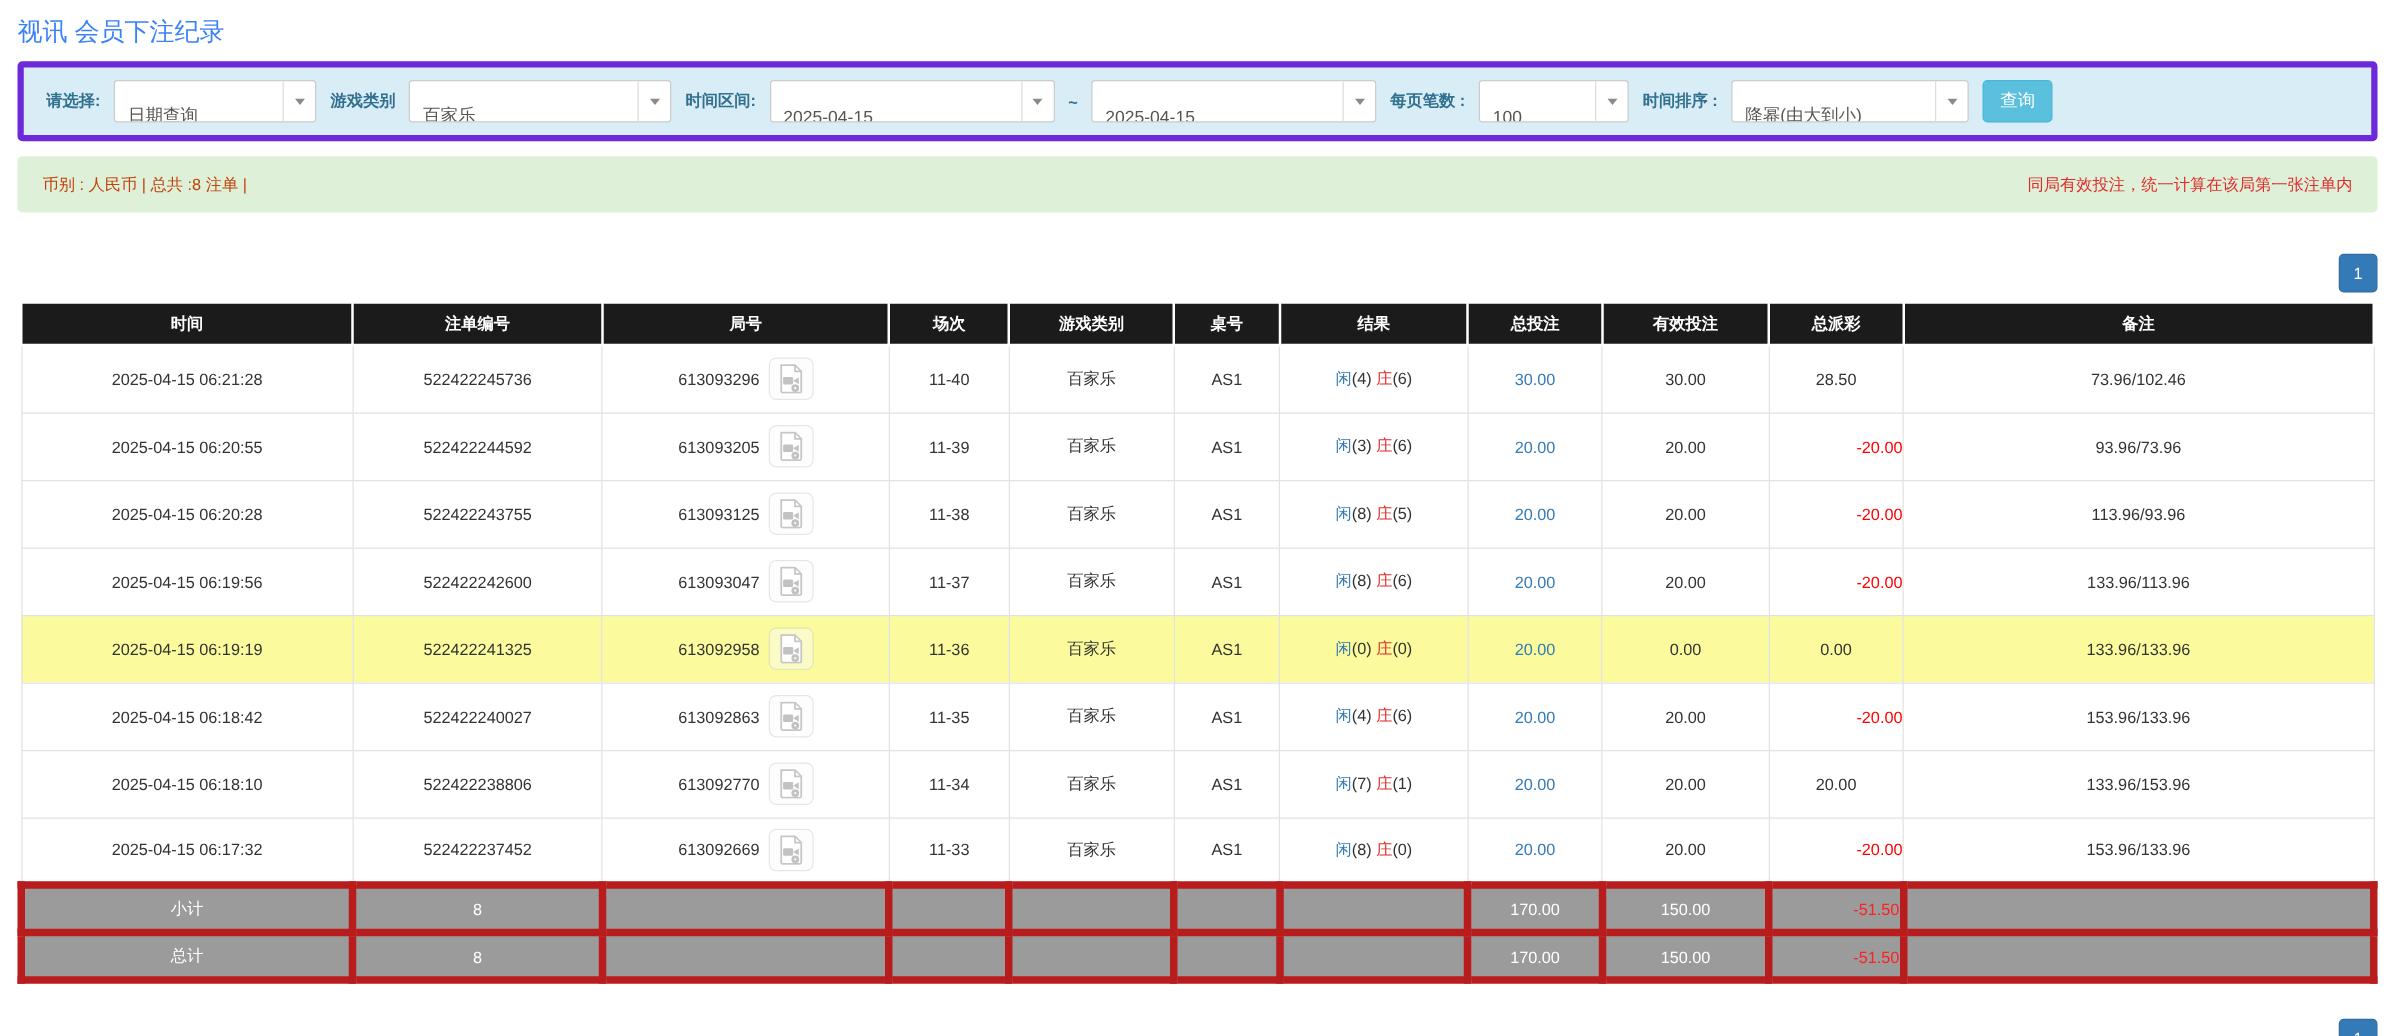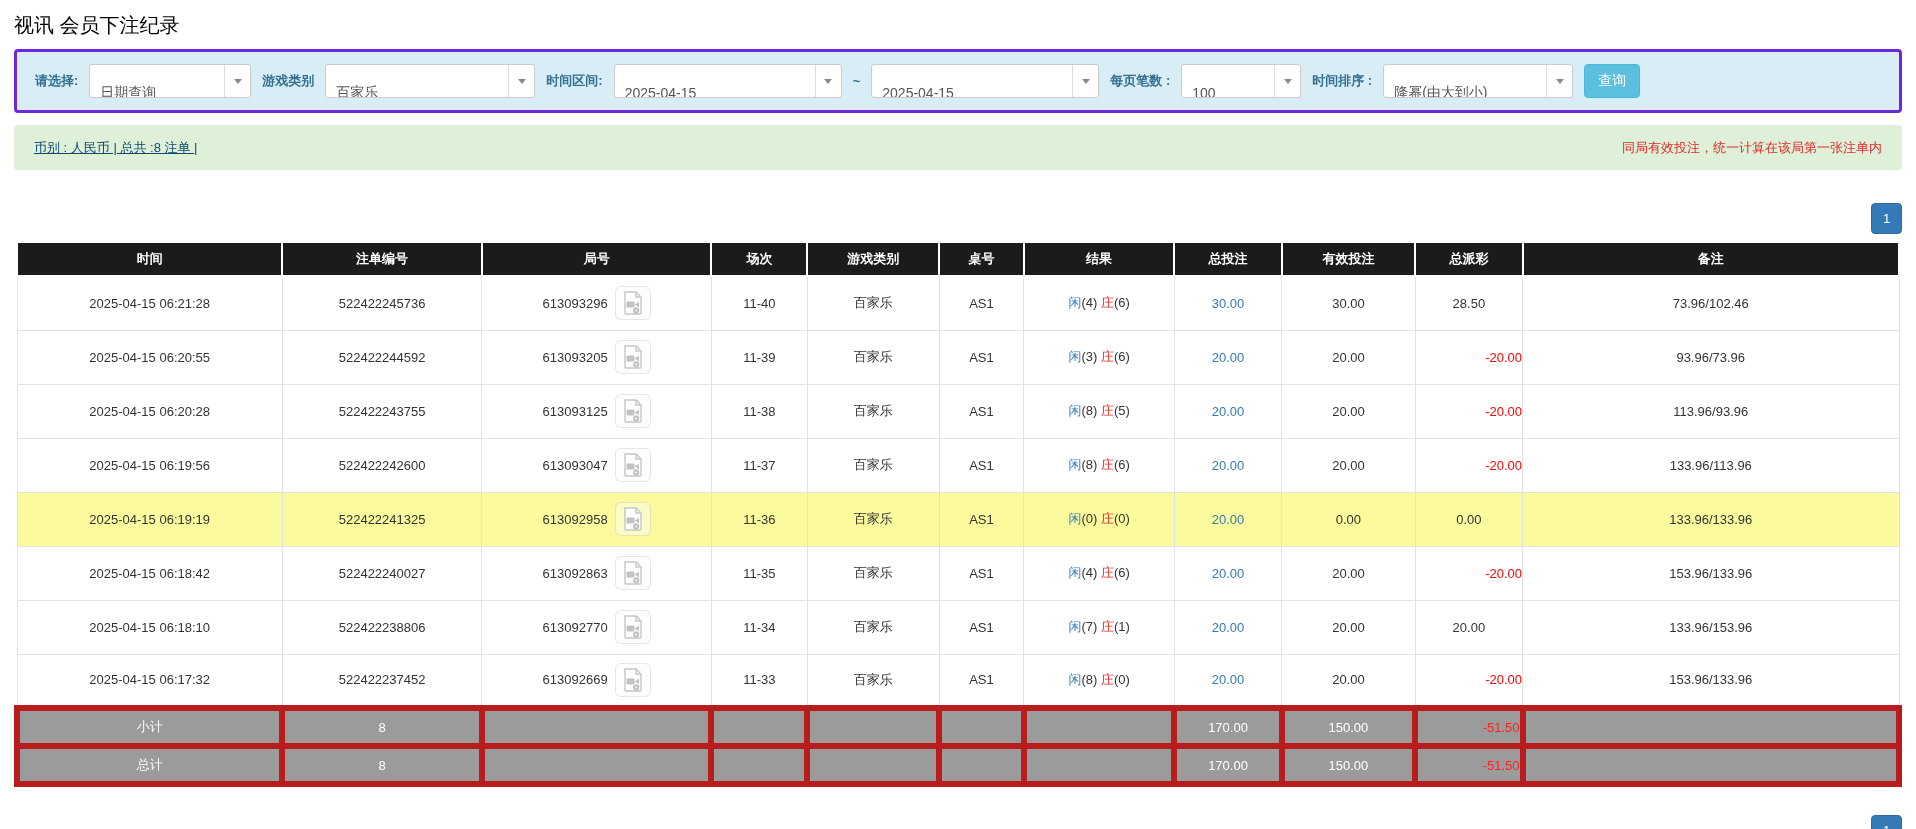--- a/index.html
+++ b/index.html
@@ -1,40 +1,40 @@
 <!DOCTYPE html>
 <html><head>
 <meta charset="utf-8">
 <style>
   * { margin:0; padding:0; box-sizing:border-box; }
   html,body { width:1916px; height:829px; overflow:hidden; background:#fff;
               font-family:"Liberation Sans","DejaVu Sans",sans-serif; color:#333; position:relative; }
 
-  .page-title { font-size:20px; color:#000000; margin:12px 14px 10px 14px; font-weight:400; }
+  .page-title { font-size:20px; color:#3b82f6; margin:12px 14px 10px 14px; font-weight:400; }
 
   
-  .filter-panel { margin:0 14px; background:#d9edf7; border:3px solid #6d28d9; border-radius:4px;
+  .filter-panel { margin:0 14px; background:#d9edf7; border:5px solid #6d28d9; border-radius:4px;
                   padding:15px 18px; display:flex; align-items:center; gap:11px; height:64px; }
   .f-label { font-size:13px; font-weight:bold; color:#31708f; white-space:nowrap; }
   .select, .date-input { display:inline-flex; align-items:stretch; background:#fff; border:1px solid #ccc;
                          border-radius:3px; height:34px; overflow:hidden; }
   .sel-text { display:flex; align-items:center; padding:0 10px; font-size:14px; color:#555; flex:1; white-space:nowrap;margin-top:23px; }
   .caret-box { width:26px; display:flex; align-items:center; justify-content:center; border-left:1px solid #ddd; }
   .caret { width:0; height:0; border-left:4px solid transparent; border-right:4px solid transparent;
            border-top:5px solid #8a8a8a; }
   .w-select1 { width:162px; } .w-select2 { width:210px; } .w-date { width:228px; }
   .w-select3 { width:120px; } .w-select4 { width:190px; }
   .tilde { color:#31708f; font-weight:bold; font-size:13px; }
   .btn-search { background:#5bc0de; border:1px solid #46b8da; color:#fff; font-size:14px; height:34px;
                 padding:0 13px; border-radius:4px; cursor:pointer; font-family:inherit; }
 
   
   .summary-bar { margin:12px 14px 0 14px; background:#dff0d8; border-radius:4px; height:45px;
                  display:flex; align-items:center; justify-content:space-between; padding:0 20px; }
-  .summary-info { color:#0c4a6e; font-size:13px;text-decoration:underline; }
+  .summary-info { color:#c2410c; font-size:13px; }
   .summary-notice { color:#e02b2b; font-size:13px; }
 
   
   .pagination-top { margin:33px 14px 7px 14px; display:flex; justify-content:flex-end; }
   .page-btn { min-width:31px; height:31px; background:#337ab7; border:1px solid #2e6da4; color:#fff;
               border-radius:4px; font-size:13px; display:flex; align-items:center; justify-content:center;
               cursor:pointer; }
   .pagination-bottom { position:absolute; right:14px; top:815px; }
 
   

